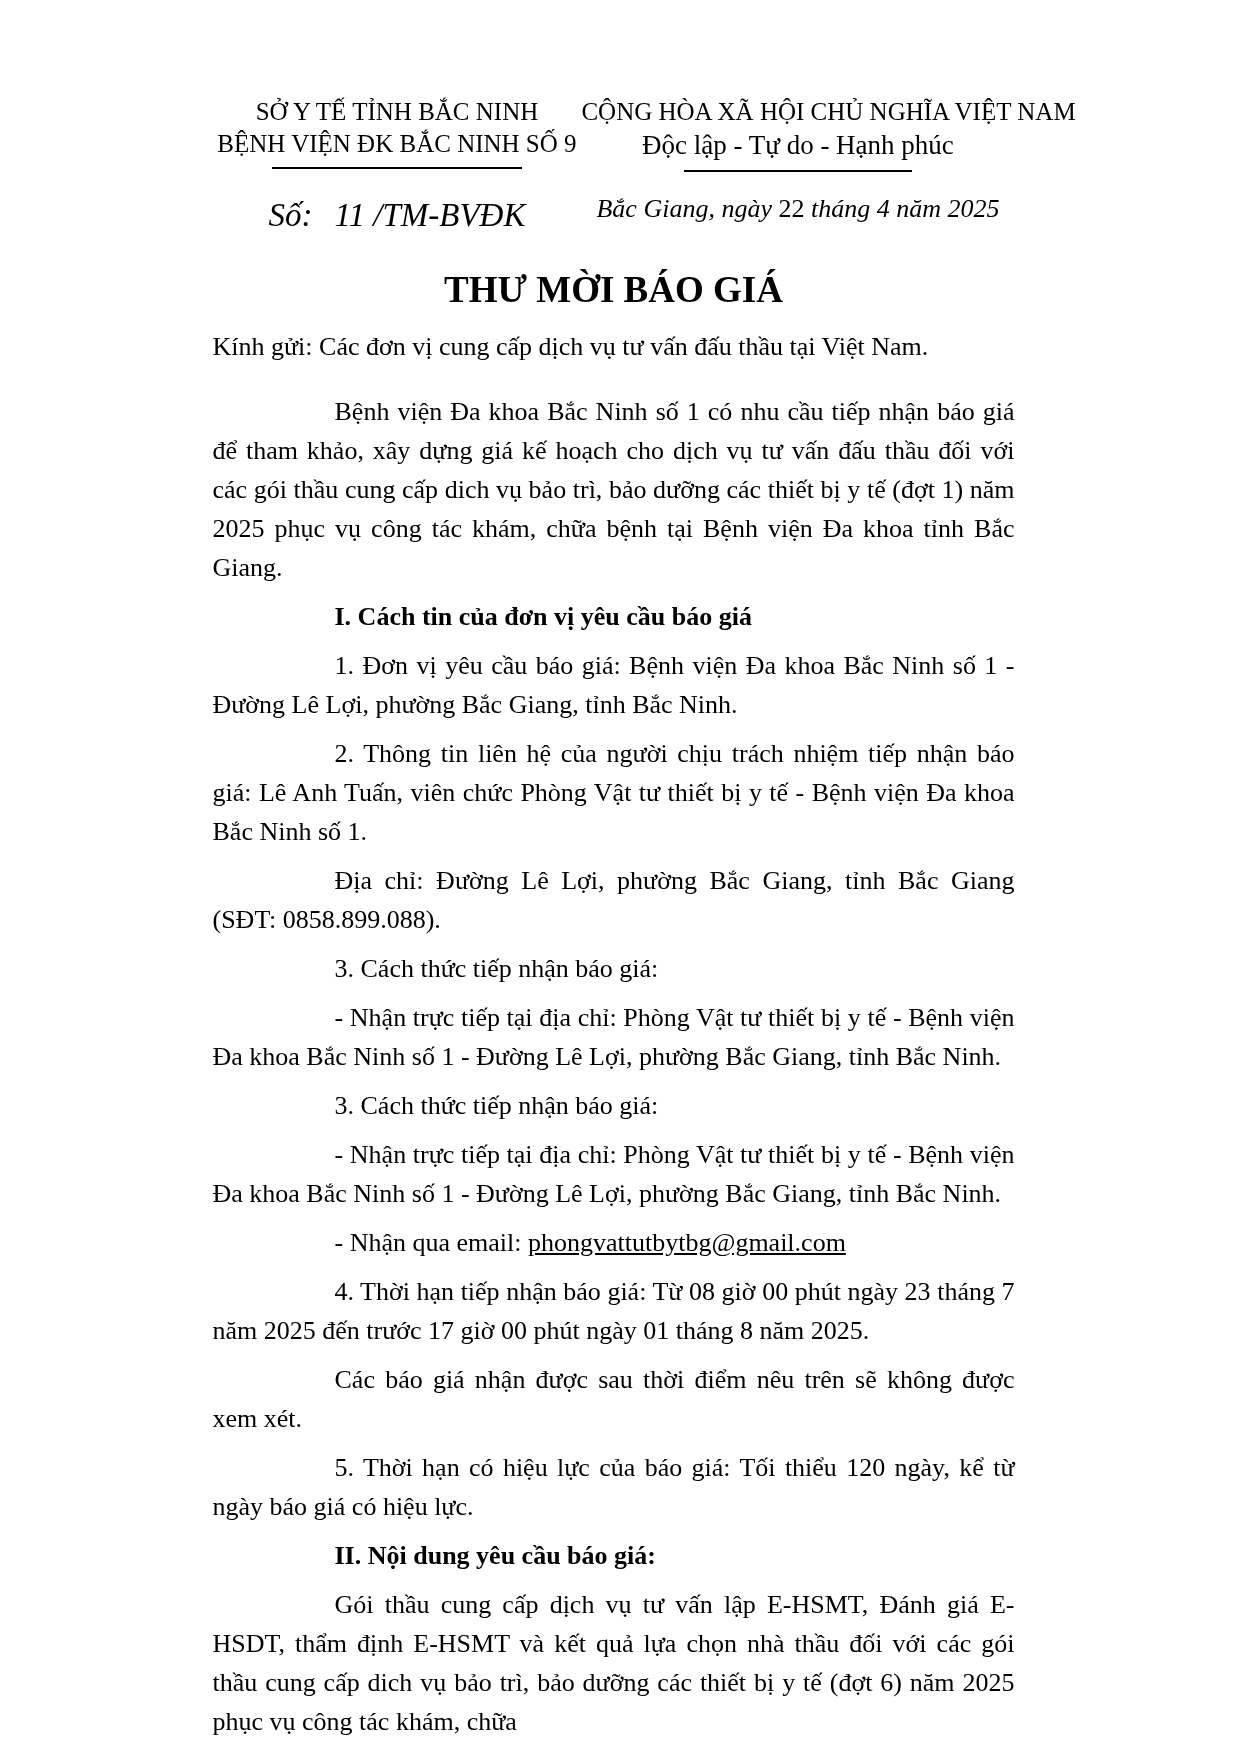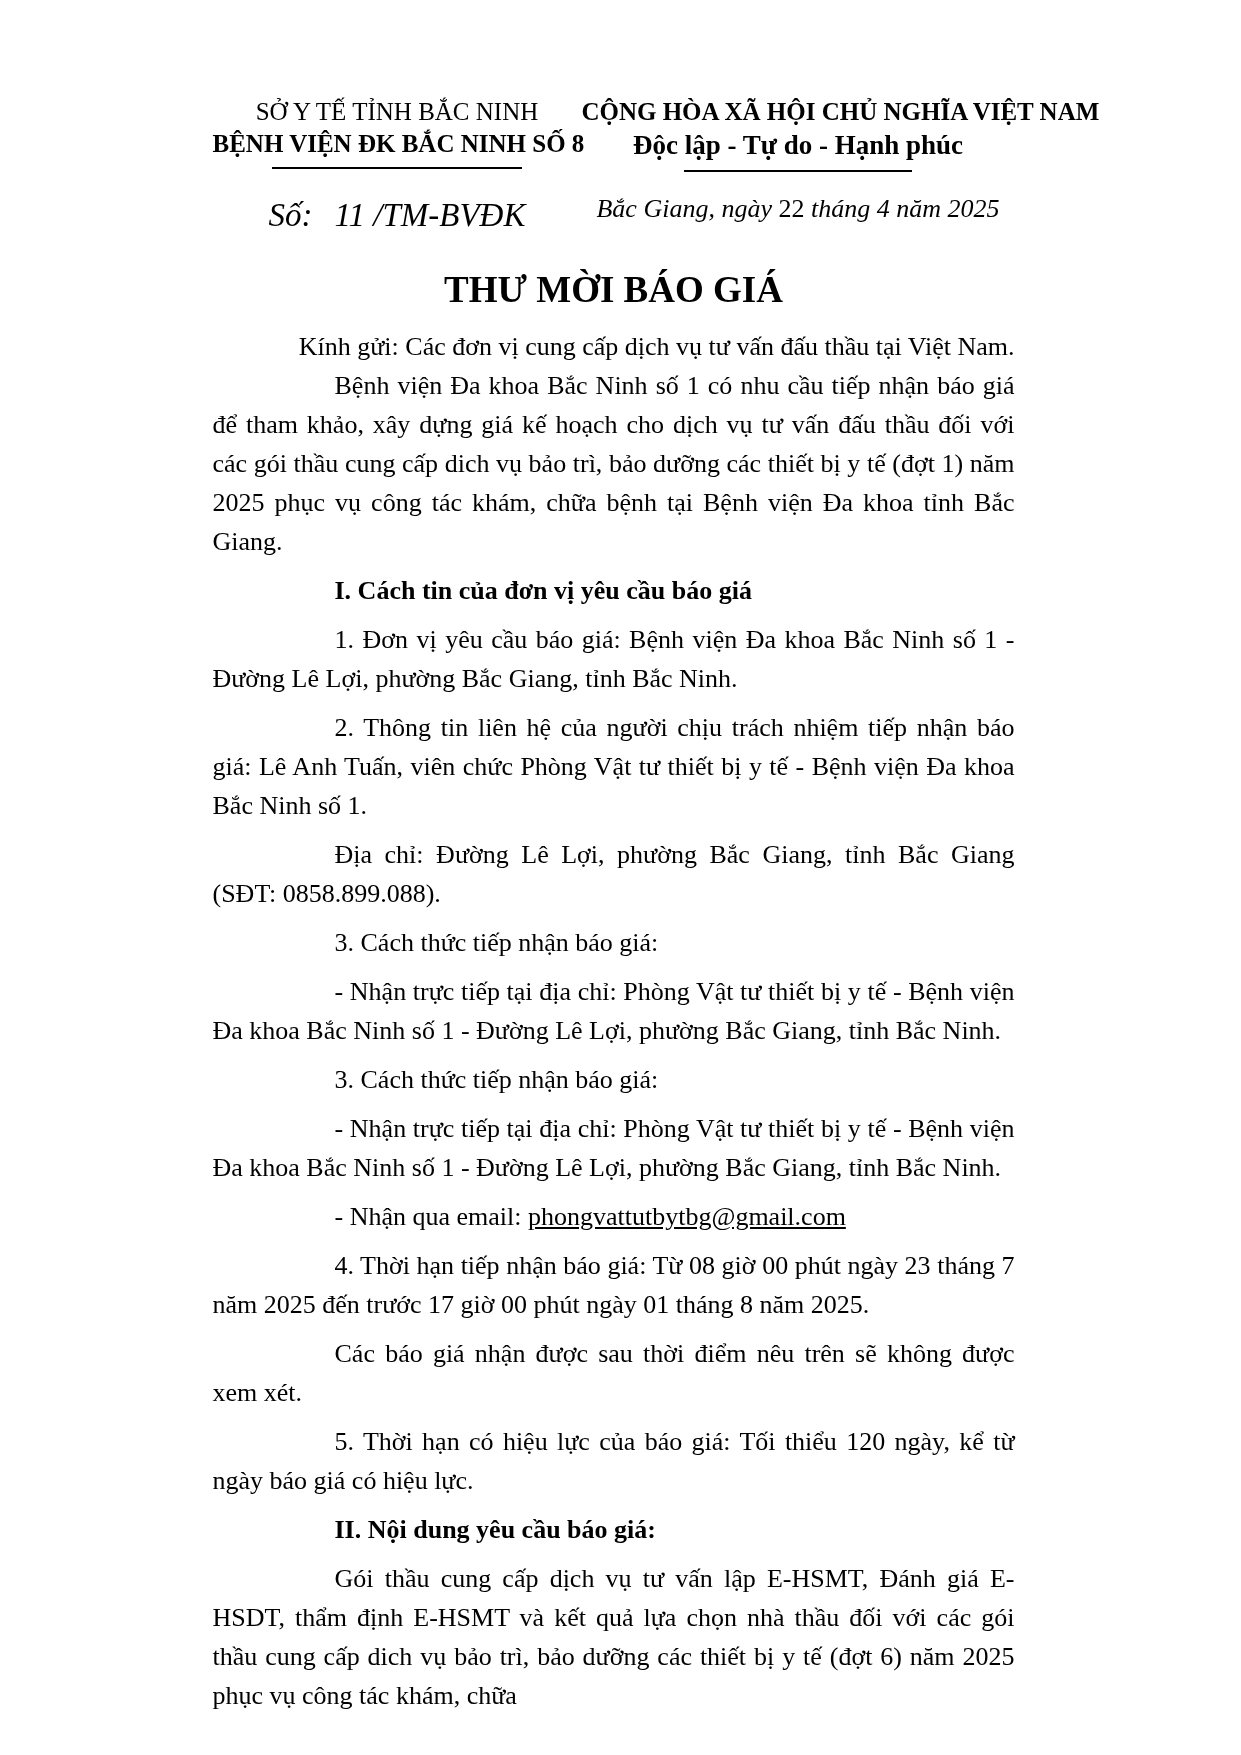--- a/index.html
+++ b/index.html
@@ -25,21 +25,21 @@
     width: 100%;
   }
   .header-col { text-align: center; }
   .header-col.left  { width: 46%; }
   .header-col.right { width: 54%; }
   .h-line {
     font-size: 25px;
     line-height: 1.28;
     white-space: nowrap;
   }
-  .bold { font-weight: bold; }
+  .bold { font-weight: normal; }
   .motto { font-size: 27px; }
   .rule {
     height: 0;
     border-bottom: 2px solid #000;
     margin: 7px auto 0 auto;
   }
   .rule.left-rule  { width: 250px; }
   .rule.right-rule { width: 228px; }
   .doc-number {
     margin-top: 28px;
@@ -55,42 +55,43 @@
     white-space: nowrap;
   }
   .date-line .upright { font-style: normal; }
   .title {
     text-align: center;
     font-weight: bold;
     font-size: 37px;
     margin-top: 34px;
   }
   .salutation {
-    text-align: right;
+    text-align: left;
     margin-top: 16px;
+    margin-bottom: 26px;
     line-height: 1.5;
   }
   p.para {
     margin: 0 0 10px 0;
     text-align: justify;
     text-indent: 122px;
     line-height: 1.5;
   }
   p.para.heading { font-weight: bold; }
   .email-link { text-decoration: underline; }
 </style>
 </head>
 <body>
 
 <div class="page">
 
   <div class="header">
     <div class="header-col left">
       <div class="h-line">SỞ Y TẾ TỈNH BẮC NINH</div>
-      <div class="h-line bold">BỆNH VIỆN ĐK BẮC NINH SỐ 8</div>
+      <div class="h-line bold">BỆNH VIỆN ĐK BẮC NINH SỐ 9</div>
       <div class="rule left-rule"></div>
       <div class="doc-number">
         <span>Số:</span><span class="gap"></span><span>11 /TM-BVĐK</span>
       </div>
     </div>
     <div class="header-col right">
       <div class="h-line bold">CỘNG HÒA XÃ HỘI CHỦ NGHĨA VIỆT NAM</div>
       <div class="h-line bold motto">Độc lập - Tự do - Hạnh phúc</div>
       <div class="rule right-rule"></div>
       <div class="date-line">

